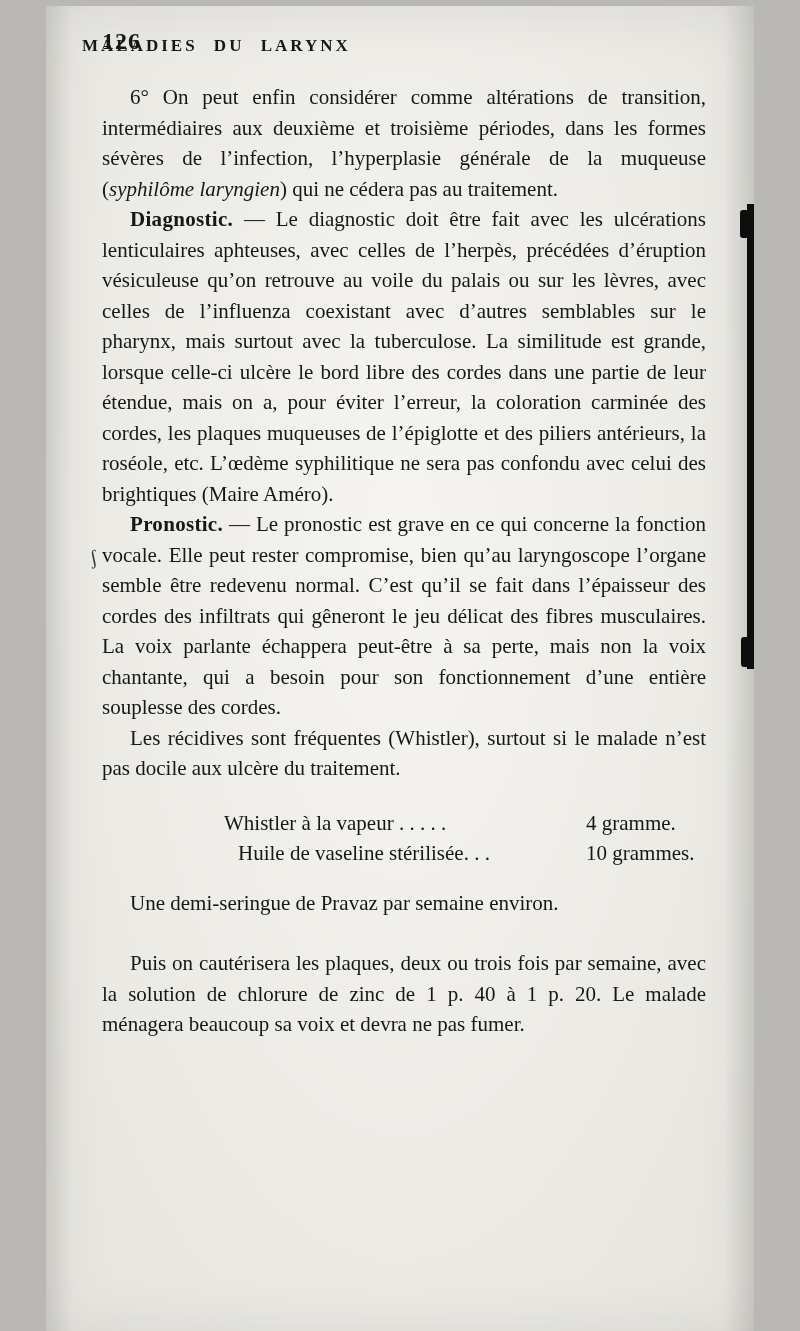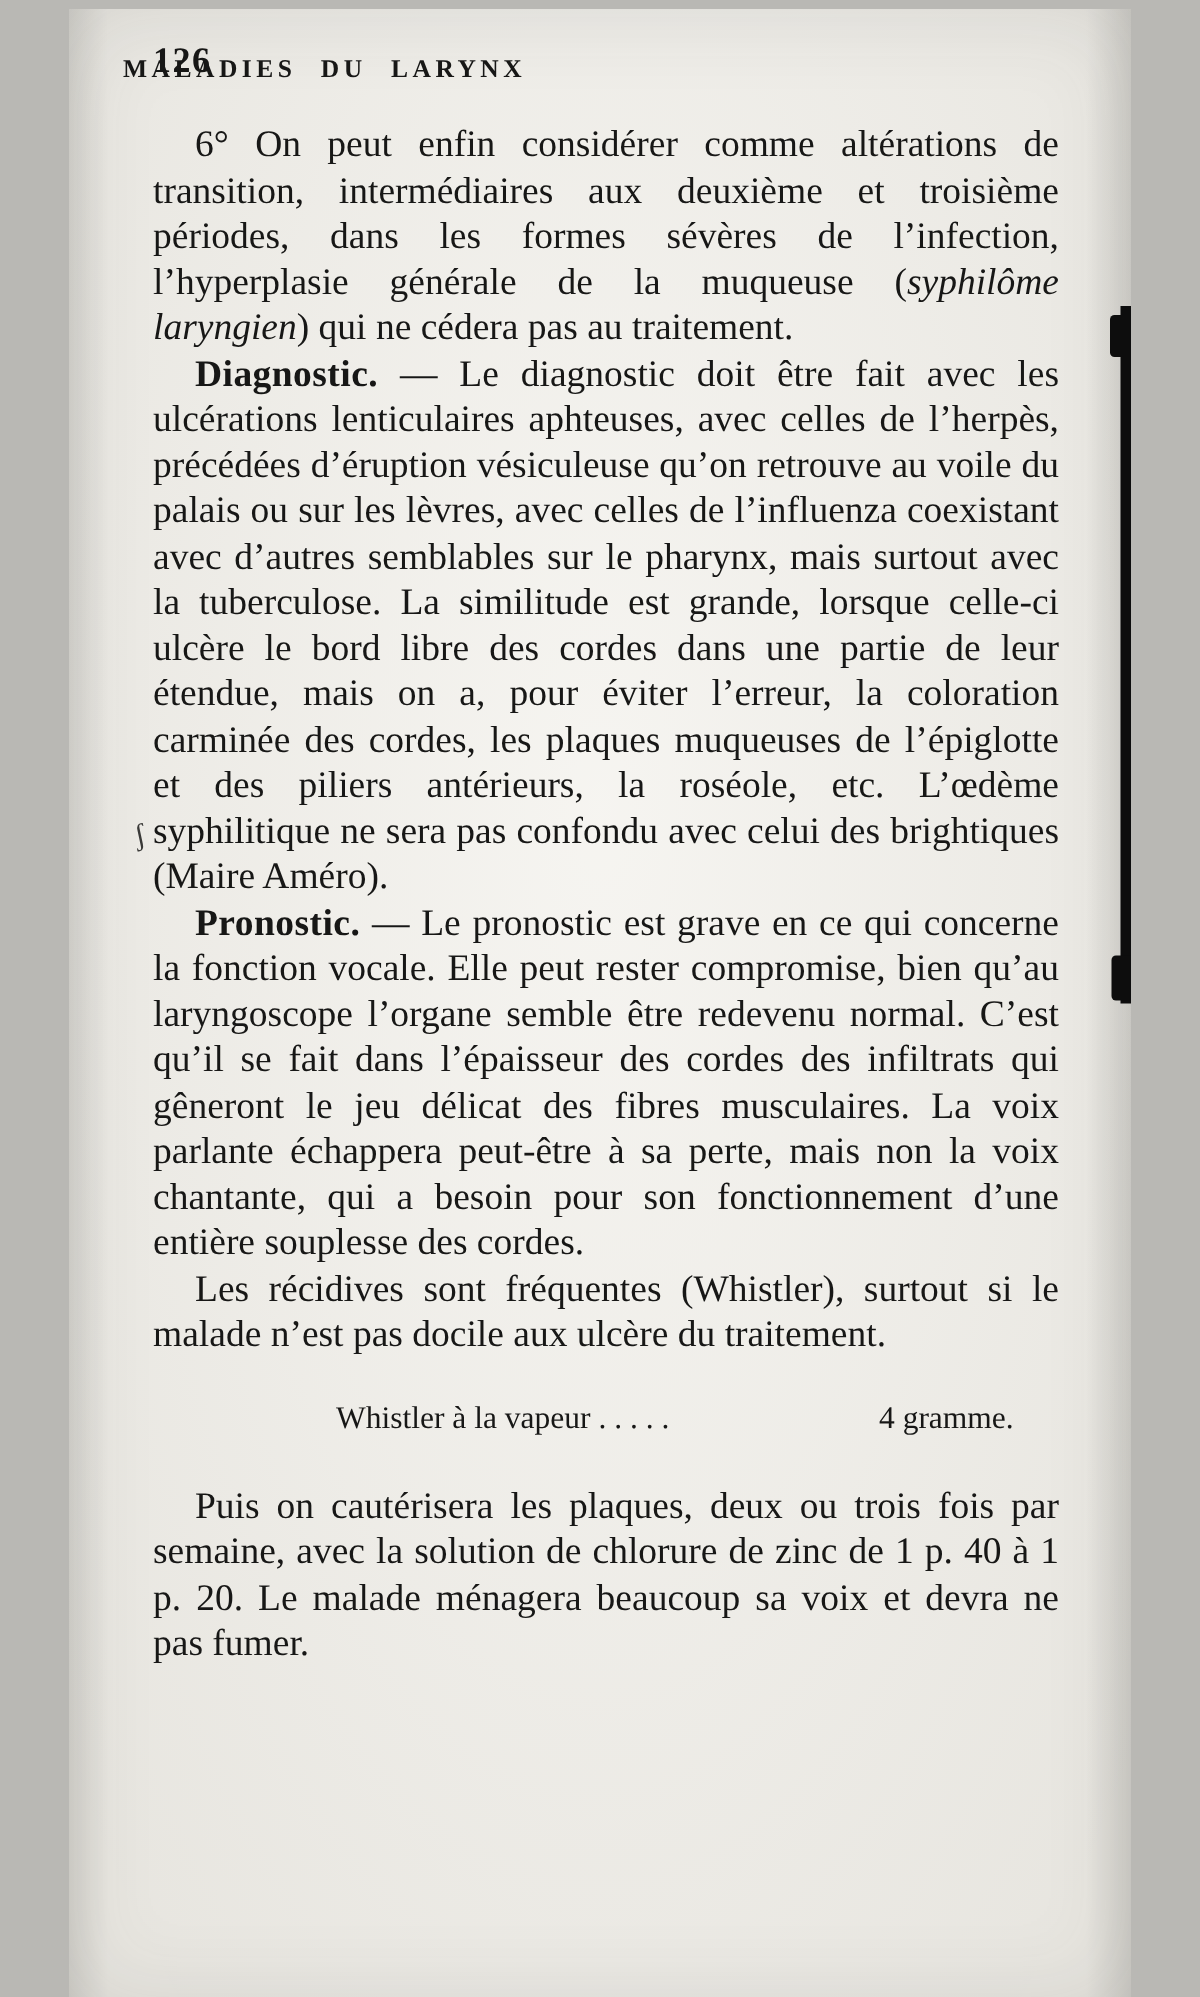--- a/index.html
+++ b/index.html
@@ -27,21 +27,21 @@
     font-size:17px;font-weight:bold;
     letter-spacing:3px;word-spacing:9px;
     padding-top:6px;
     padding-left:36px;
   }
   .content{
     padding:12px 48px 0 56px;
   }
   .para{
     margin:0;
-    font-size:25px;
+    font-size:21px;
     line-height:30.5px;
     text-align:justify;
     text-indent:28px;
   }
   .para .lead{font-weight:bold;letter-spacing:0.3px;}
   .recipe{
     margin:24px 0 20px 122px;
     font-size:21px;
     line-height:30px;
   }
@@ -87,22 +87,27 @@
     <p class="para"><b class="lead">Pronostic.</b><span> — Le pronostic est grave en ce qui concerne la fonction vocale. Elle peut rester compromise, bien qu’au laryngoscope l’organe semble être redevenu normal. C’est qu’il se fait dans l’épaisseur des cordes des infiltrats qui gêneront le jeu délicat des fibres musculaires. La voix parlante échappera peut-être à sa perte, mais non la voix chantante, qui a besoin pour son fonctionnement d’une entière souplesse des cordes.</span></p>
 
     <p class="para"><span>Les récidives sont fréquentes (Whistler), surtout si le malade n’est pas docile aux ulcère du traitement.</span></p>
 
 
     <div class="recipe">
       <div class="recipe-line">
         <span class="recipe-label">Whistler à la vapeur .  .  .  .  .</span>
         <span class="recipe-value">4 gramme.</span>
       </div>
+      <div class="recipe-line second">
+        <span class="recipe-label">Huile de vaseline stérilisée.  .  .</span>
+        <span class="recipe-value">10 grammes.</span>
+      </div>
     </div>
 
+    <p class="para single-line"><span>Une demi-seringue de Pravaz par semaine environ.</span></p>
 
     <p class="para last-para"><span>Puis on cautérisera les plaques, deux ou trois fois par semaine, avec la solution de chlorure de zinc de 1 p. 40 à 1 p. 20. Le malade ménagera beaucoup sa voix et devra ne pas fumer.</span></p>
 
   </div>
 
   <span class="margin-mark">ʃ</span>
 
   <div class="scan-bar">
     <div class="notch-top"></div>
     <div class="notch-bottom"></div>

